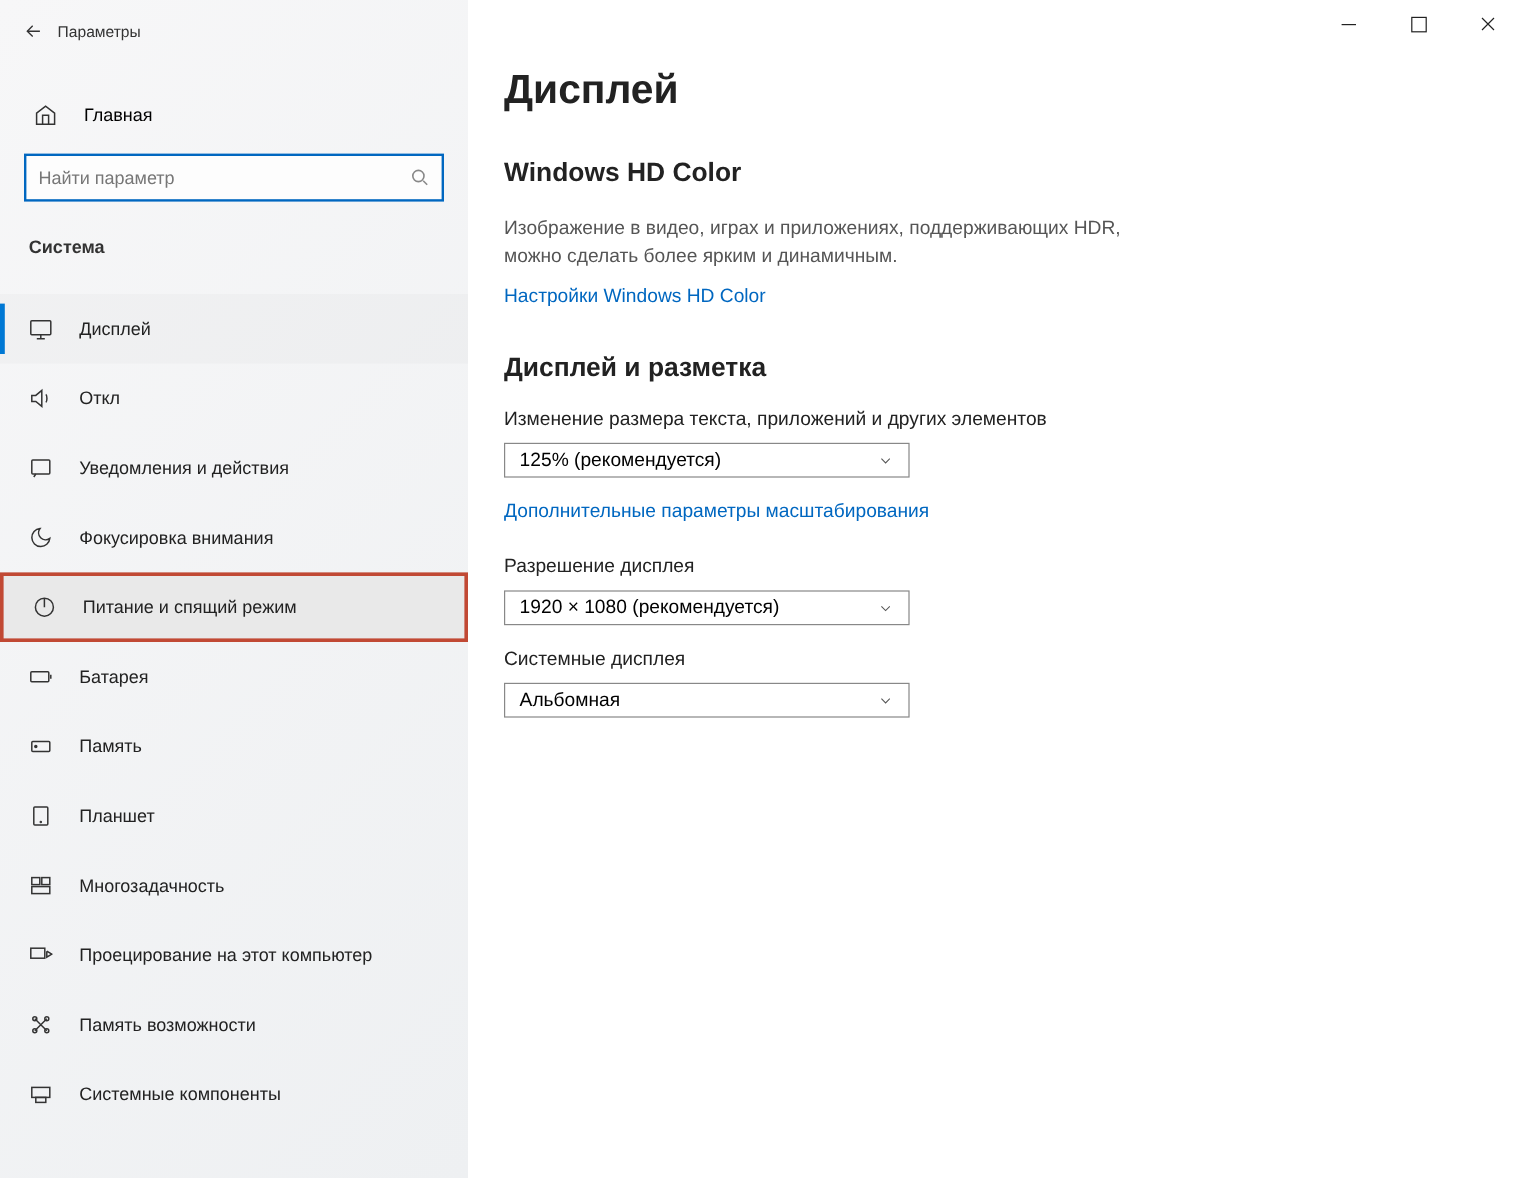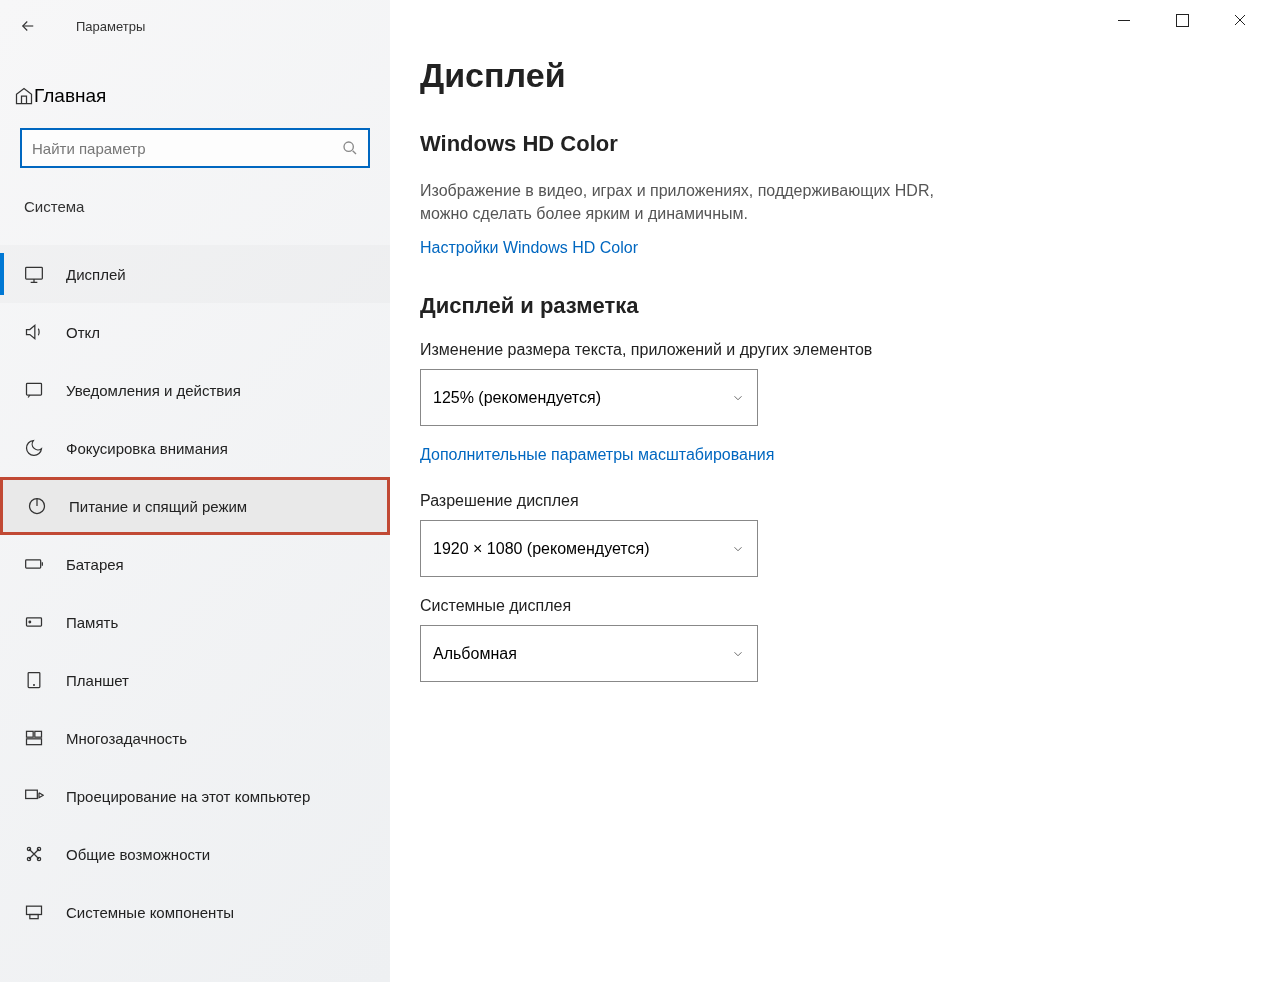--- a/index.html
+++ b/index.html
@@ -15,46 +15,46 @@
   display: flex;
   align-items: center;
   height: 36px;
   padding-left: 8px;
 }
 .back-btn {
   width: 40px; height: 36px;
   display: flex; align-items: center; justify-content: center;
   font-size: 18px; color: #333; cursor: default;
 }
-.titlebar-label { font-size: 13px; color: #333; margin-left: 28px; }
+.titlebar-label { font-size: 13px; color: #333; }
 
 .home-row {
   display: flex; align-items: center;
-  height: 48px; padding-left: 14px; margin-top: 28px; 
-  font-size: 19px;
+  height: 48px; padding-left: 28px; margin-top: 28px; gap: 22px;
+  font-size: 15px;
 }
 .home-row svg { flex-shrink: 0; }
 
 .search-wrap { padding: 8px 20px 0 20px; }
 .search-box {
   width: 350px; height: 40px;
   border: 2px solid #0067c0;
   display: flex; align-items: center;
   background: #fdfdfd;
   padding: 0 10px;
 }
 .search-input {
   flex: 1; border: none; outline: none;
   font-size: 15px; background: transparent; color: #555;
 }
 .search-input::placeholder { color: #777; }
 .search-icon { color: #888; }
 
 .section-heading {
-  font-size: 15px; font-weight: 400; color: #333;
+  font-size: 15px; font-weight: 700; color: #333;
   padding: 30px 0 12px 24px;
 }
 
 .nav { list-style: none; margin-top: 18px; }
 .nav-item {
   height: 58px; display: flex; align-items: center;
   padding-left: 24px; gap: 22px; font-size: 15px; color: #222;
   position: relative;
 }
 .nav-item.selected::before {
@@ -103,21 +103,21 @@
 }
 .toggle-knob {
   width: 14px; height: 14px; border-radius: 50%; background: #333;
 }
 
 .link { color: #0067c0; font-size: 16px; display: block; margin-bottom: 36px; }
 
 .desc { color: #555; font-size: 16px; max-width: 520px; margin-bottom: 14px; line-height: 1.45; }
 
 .dropdown {
-  width: 338px; height: 57px; border: 1px solid #888;
+  width: 338px; height: 29px; border: 1px solid #888;
   display: flex; align-items: center; justify-content: space-between;
   padding: 0 12px; font-size: 16px; background: #fff; margin-bottom: 20px;
 }
 .dropdown svg { color: #555; }
 
 .group-block { margin-bottom: 20px; }
 </style>
 </head>
 <body>
 
@@ -224,21 +224,21 @@
       <span>Проецирование на этот компьютер</span>
     </li>
     <li class="nav-item">
       <svg viewBox="0 0 24 24" fill="none" stroke="#333" stroke-width="1.5">
           <path d="M6 6l12 12M6 18L18 6"></path>
           <circle cx="6" cy="6" r="2"></circle>
           <circle cx="18" cy="6" r="2"></circle>
           <circle cx="6" cy="18" r="2"></circle>
           <circle cx="18" cy="18" r="2"></circle>
         </svg>
-      <span>Общие возможности</span>
+      <span>Память возможности</span>
     </li>
     <li class="nav-item">
       <svg viewBox="0 0 24 24" fill="none" stroke="#333" stroke-width="1.5">
           <rect x="3" y="5" width="18" height="10"></rect>
           <rect x="7" y="15" width="10" height="5"></rect>
         </svg>
       <span>Системные компоненты</span>
     </li>
   </ul>
 </div>

